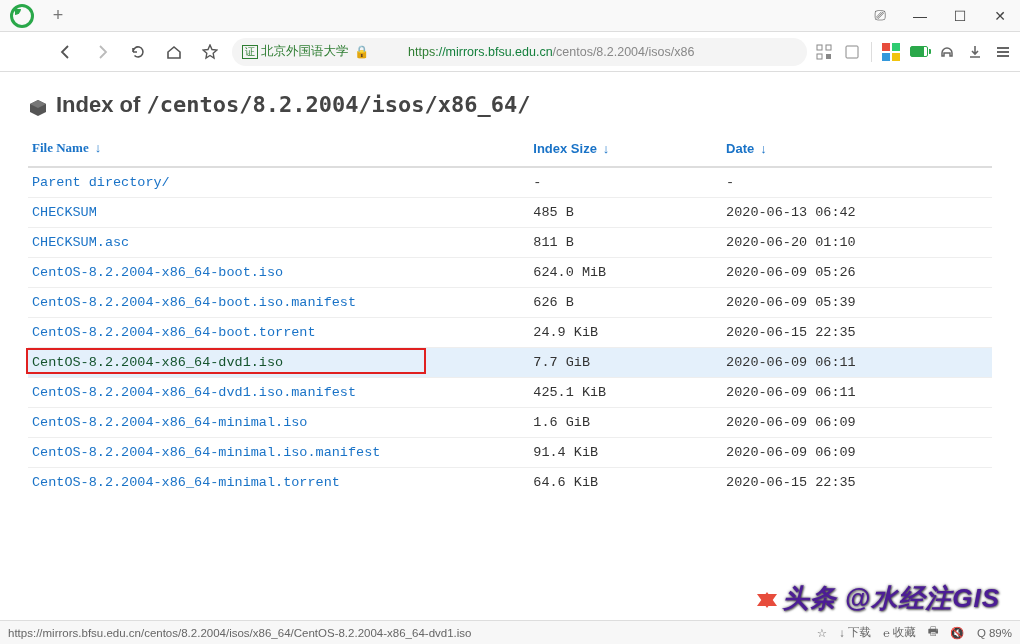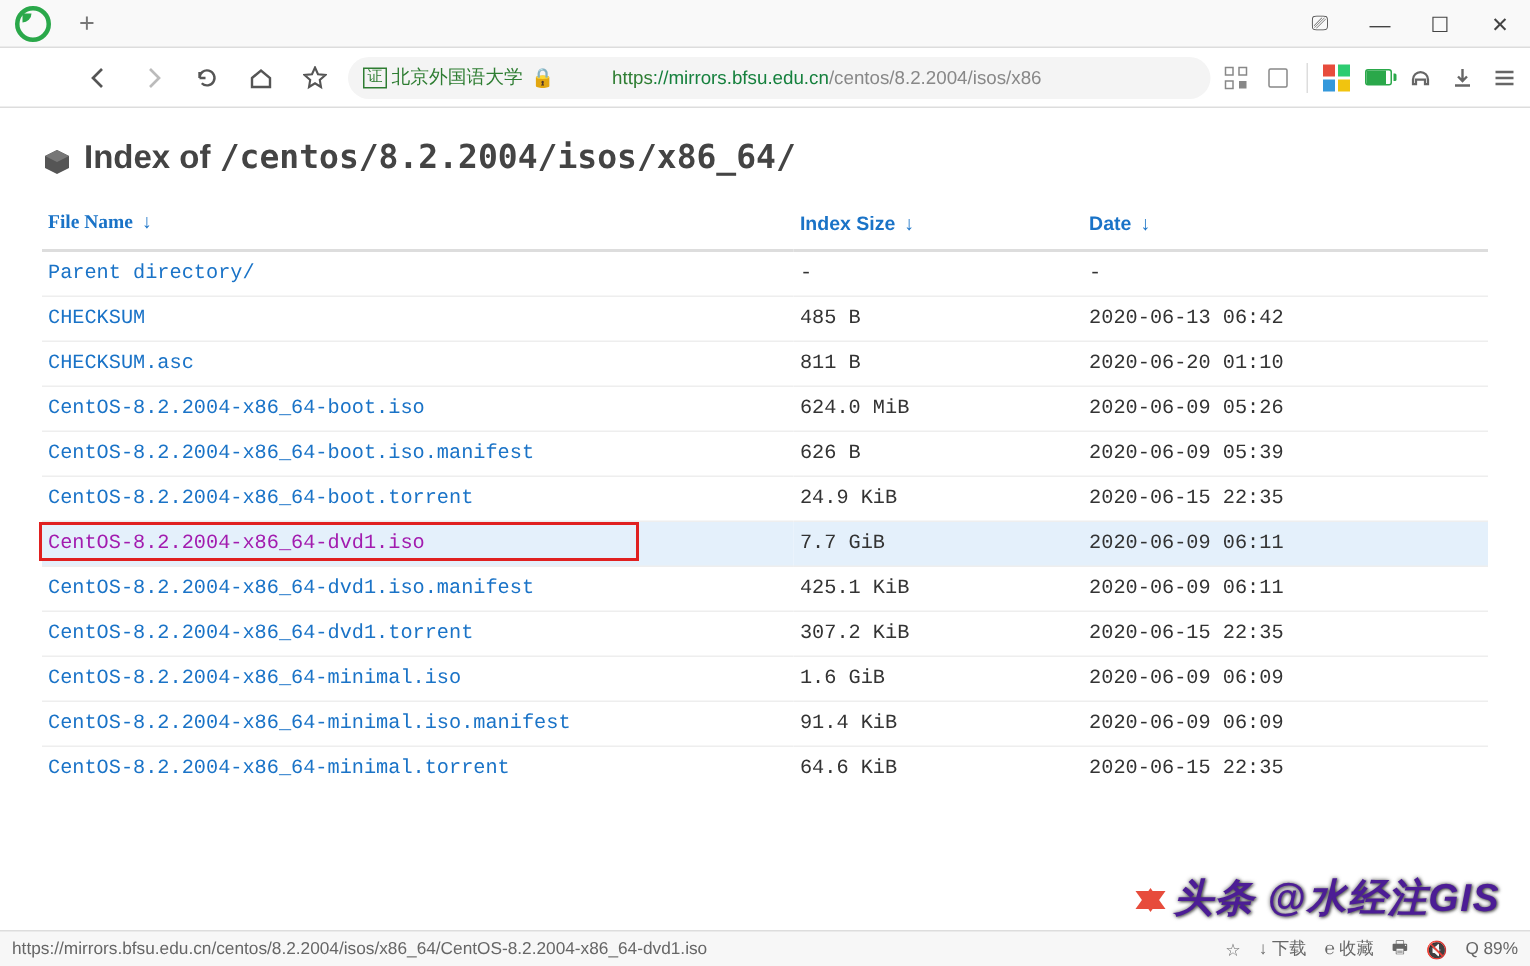--- a/index.html
+++ b/index.html
@@ -50,21 +50,21 @@
     table { width: 100%; border-collapse: collapse; }
     th { text-align: left; font-size: 13px; color: #1a73c7; font-weight: bold; padding: 10px 4px; }
     th .arrdn { margin-left: 6px; }
     th.col-name { width: 52%; font-family: Liberation Serif, serif; }
     th.col-size { width: 20%; }
     th.col-date { width: 28%; }
     tbody td { padding: 7px 4px; font-family: "Consolas", "Courier New", monospace; font-size: 13.5px; color: #333; border-top: 1px solid #eee; }
     tbody tr:first-child td { border-top: 2px solid #ddd; }
     tbody td a { color: #1a73c7; text-decoration: none; }
     tr.highlight { background: #e4f0fb; }
-    tr.highlight td a { color: #a21caf; }
+    tr.highlight td a { color: #14532d; }
     td.name { position: relative; }
     .redbox { position: absolute; border: 2px solid #e02020; left: -2px; top: 0; height: 26px; width: 400px; pointer-events: none; }
     
     
     .statusbar { position: absolute; bottom: 0; left: 0; right: 0; height: 24px; border-top: 1px solid #ddd; background: #f7f7f7; display: flex; align-items: center; font-size: 11.5px; color: #666; padding: 0 8px; }
     .statusbar .url-text { flex: 1; }
     .status-icons { display: flex; align-items: center; gap: 12px; }
     .status-item { display: flex; align-items: center; gap: 3px; }
     
     
@@ -225,25 +225,20 @@
         </tr>
         <tr class="highlight">
           <td class="name"><a href="#">CentOS-8.2.2004-x86_64-dvd1.iso</a><div class="redbox"></div></td>
           <td>7.7 GiB</td>
           <td>2020-06-09 06:11</td>
         </tr>
         <tr>
           <td class="name"><a href="#">CentOS-8.2.2004-x86_64-dvd1.iso.manifest</a></td>
           <td>425.1 KiB</td>
           <td>2020-06-09 06:11</td>
-        </tr>
-        <tr>
-          <td class="name"><a href="#">CentOS-8.2.2004-x86_64-dvd1.torrent</a></td>
-          <td>307.2 KiB</td>
-          <td>2020-06-15 22:35</td>
         </tr>
         <tr>
           <td class="name"><a href="#">CentOS-8.2.2004-x86_64-minimal.iso</a></td>
           <td>1.6 GiB</td>
           <td>2020-06-09 06:09</td>
         </tr>
         <tr>
           <td class="name"><a href="#">CentOS-8.2.2004-x86_64-minimal.iso.manifest</a></td>
           <td>91.4 KiB</td>
           <td>2020-06-09 06:09</td>

